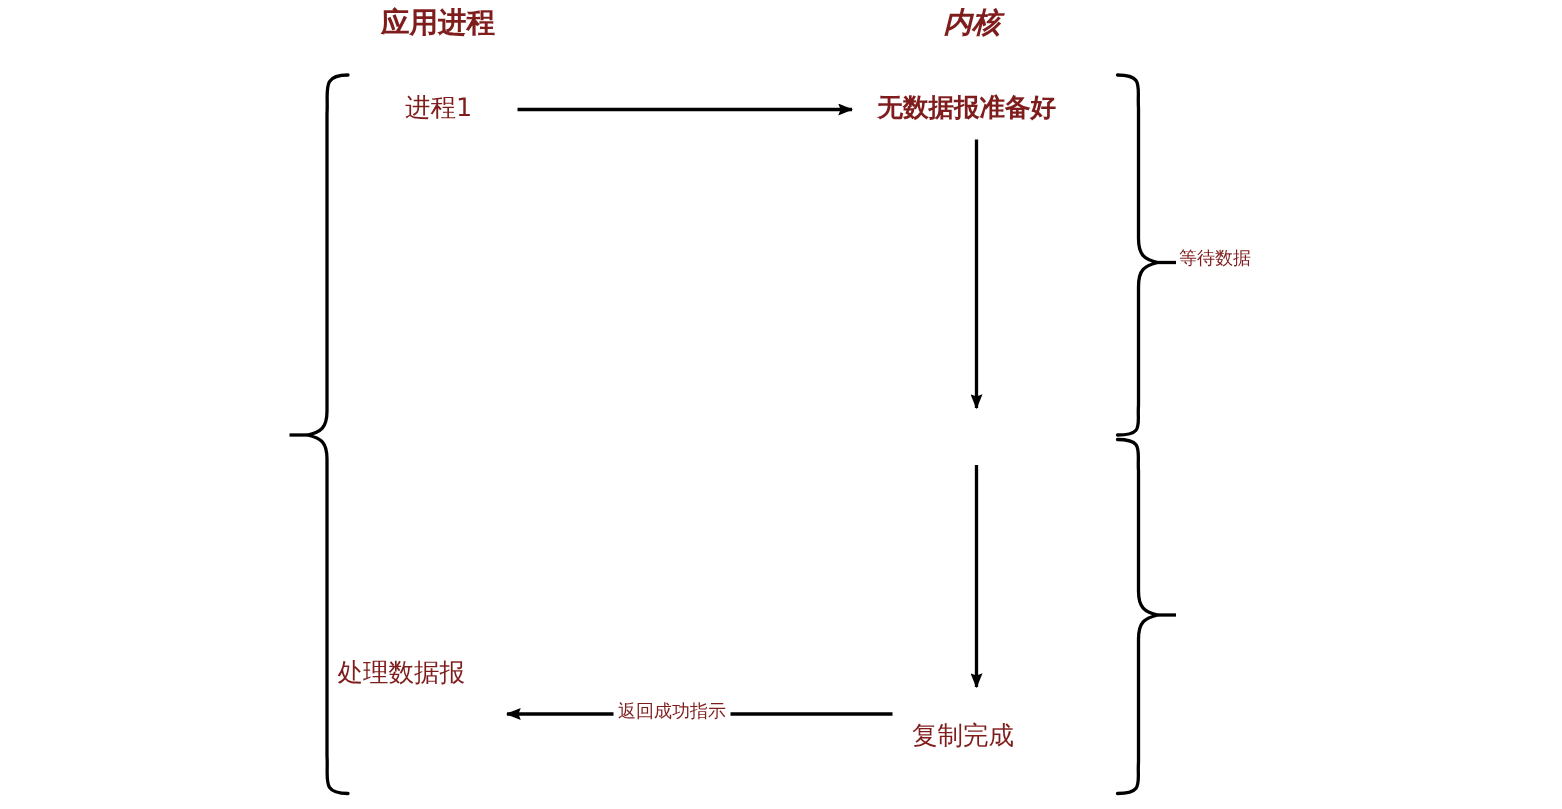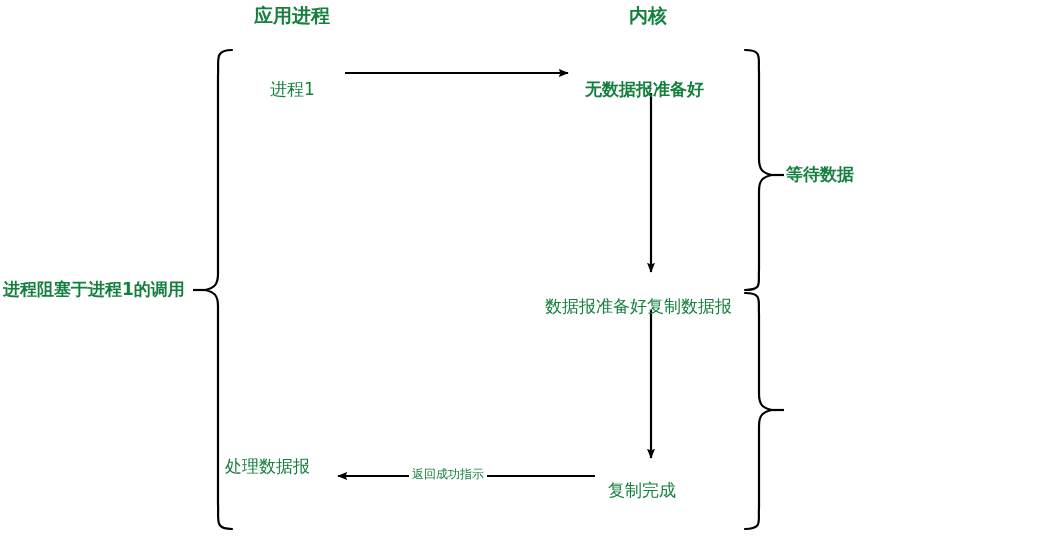--- a/index.html
+++ b/index.html
@@ -14,41 +14,40 @@
   #canvas {
     position: relative;
     width: 1041px;
     height: 539px;
     background: #ffffff;
     overflow: hidden;
   }
   .txt {
     position: absolute;
     white-space: nowrap;
-    color: #15803d;
+    color: #7f1d1d;
     line-height: 1;
   }
   .header {
     font-size: 19px;
     font-weight: bold;
   }
   .node {
     font-size: 17px;
     font-weight: normal;
-    margin-top: 17px;
   }
   .edge-label {
     font-size: 12px;
     font-weight: normal;
     background: #ffffff;
     padding: 0 3px;
   }
   .side-label {
-    font-size: 17px;
-    font-weight: bold;
+    font-size: 12px;
+    font-weight: normal;
     text-align: center;
   }
   svg.layer {
     position: absolute;
     left: 0;
     top: 0;
     width: 1041px;
     height: 539px;
     pointer-events: none;
   }
@@ -97,32 +96,30 @@
 
     <line x1="595" y1="476" x2="338" y2="476" stroke="#000000" stroke-width="2.2" marker-end="url(#arrowhead)"></line>
 
     <line x1="205" y1="290" x2="193" y2="290" stroke="#000000" stroke-width="2.2"></line>
     <line x1="772" y1="175" x2="784" y2="175" stroke="#000000" stroke-width="2.2"></line>
     <line x1="772" y1="410" x2="784" y2="410" stroke="#000000" stroke-width="2.2"></line>
   </svg>
 
   <div class="txt header" style="left:254px; top:6px;">应用进程</div>
 
-  <div class="txt header" style="left:629px; top:6px;">内核</div>
+  <div class="txt header" style="left:629px; top:6px;font-style:italic;">内核</div>
 
   <div class="txt node" style="left:270px; top:64px;">进程1</div>
 
   <div class="txt node" style="left:585px; top:64px;font-weight:bold;">无数据报准备好</div>
 
-  <div class="txt node" style="left:545px; top:281px;">数据报准备好复制数据报</div>
 
-  <div class="txt node" style="left:608px; top:465px;">复制完成</div>
+  <div class="txt node" style="left:608px; top:483px;">复制完成</div>
 
   <div class="txt node" style="left:225px; top:441px;text-align:center;">处理数据报</div>
 
   <div class="txt edge-label" style="left:409px; top:468px;">返回成功指示</div>
 
-  <div class="txt side-label" style="left:3px; top:281px;">进程阻塞于进程1的调用</div>
 
   <div class="txt side-label" style="left:786px; top:166px;">等待数据</div>
 
 
 </div>
 
 </body></html>

